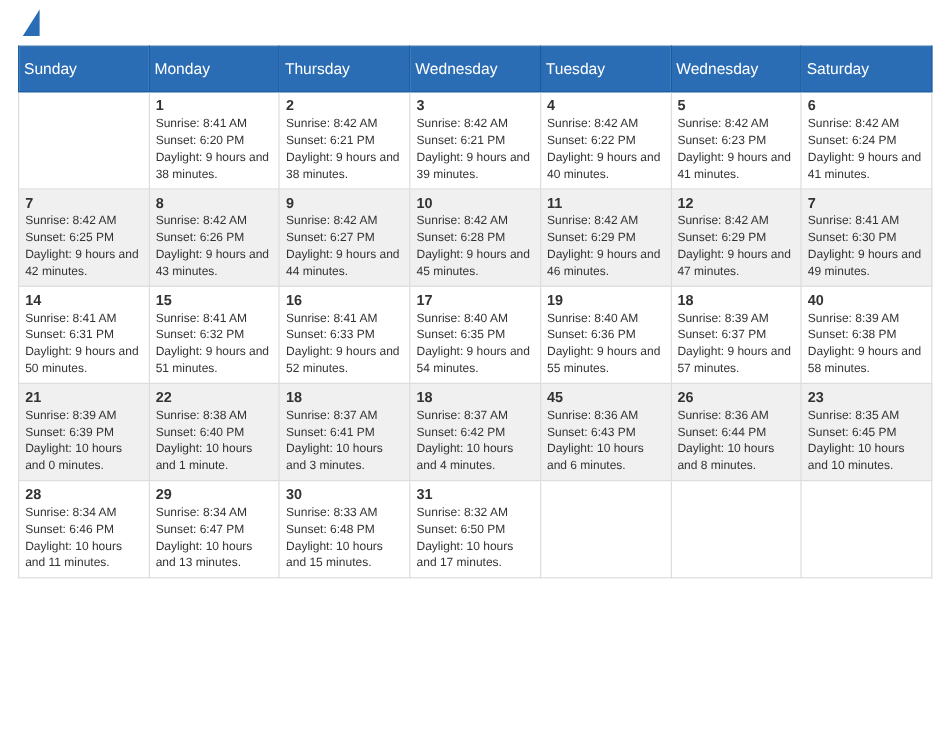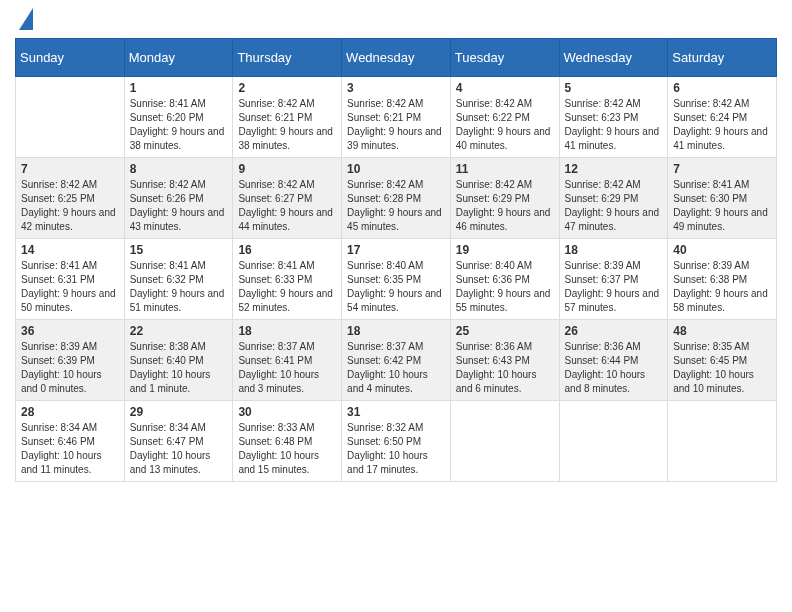--- a/index.html
+++ b/index.html
@@ -215,45 +215,45 @@
             <span class="day-num">18</span>
             <div class="day-info">Sunrise: 8:39 AM<br>Sunset: 6:37 PM<br>Daylight: 9 hours and 57 minutes.</div>
           </td>
           <td>
             <span class="day-num">40</span>
             <div class="day-info">Sunrise: 8:39 AM<br>Sunset: 6:38 PM<br>Daylight: 9 hours and 58 minutes.</div>
           </td>
         </tr>
         <tr>
           <td>
-            <span class="day-num">36</span>
+            <span class="day-num">21</span>
             <div class="day-info">Sunrise: 8:39 AM<br>Sunset: 6:39 PM<br>Daylight: 10 hours and 0 minutes.</div>
           </td>
           <td>
             <span class="day-num">22</span>
             <div class="day-info">Sunrise: 8:38 AM<br>Sunset: 6:40 PM<br>Daylight: 10 hours and 1 minute.</div>
           </td>
           <td>
             <span class="day-num">18</span>
             <div class="day-info">Sunrise: 8:37 AM<br>Sunset: 6:41 PM<br>Daylight: 10 hours and 3 minutes.</div>
           </td>
           <td>
             <span class="day-num">18</span>
             <div class="day-info">Sunrise: 8:37 AM<br>Sunset: 6:42 PM<br>Daylight: 10 hours and 4 minutes.</div>
           </td>
           <td>
-            <span class="day-num">25</span>
+            <span class="day-num">45</span>
             <div class="day-info">Sunrise: 8:36 AM<br>Sunset: 6:43 PM<br>Daylight: 10 hours and 6 minutes.</div>
           </td>
           <td>
             <span class="day-num">26</span>
             <div class="day-info">Sunrise: 8:36 AM<br>Sunset: 6:44 PM<br>Daylight: 10 hours and 8 minutes.</div>
           </td>
           <td>
-            <span class="day-num">48</span>
+            <span class="day-num">23</span>
             <div class="day-info">Sunrise: 8:35 AM<br>Sunset: 6:45 PM<br>Daylight: 10 hours and 10 minutes.</div>
           </td>
         </tr>
         <tr>
           <td>
             <span class="day-num">28</span>
             <div class="day-info">Sunrise: 8:34 AM<br>Sunset: 6:46 PM<br>Daylight: 10 hours and 11 minutes.</div>
           </td>
           <td>
             <span class="day-num">29</span>

